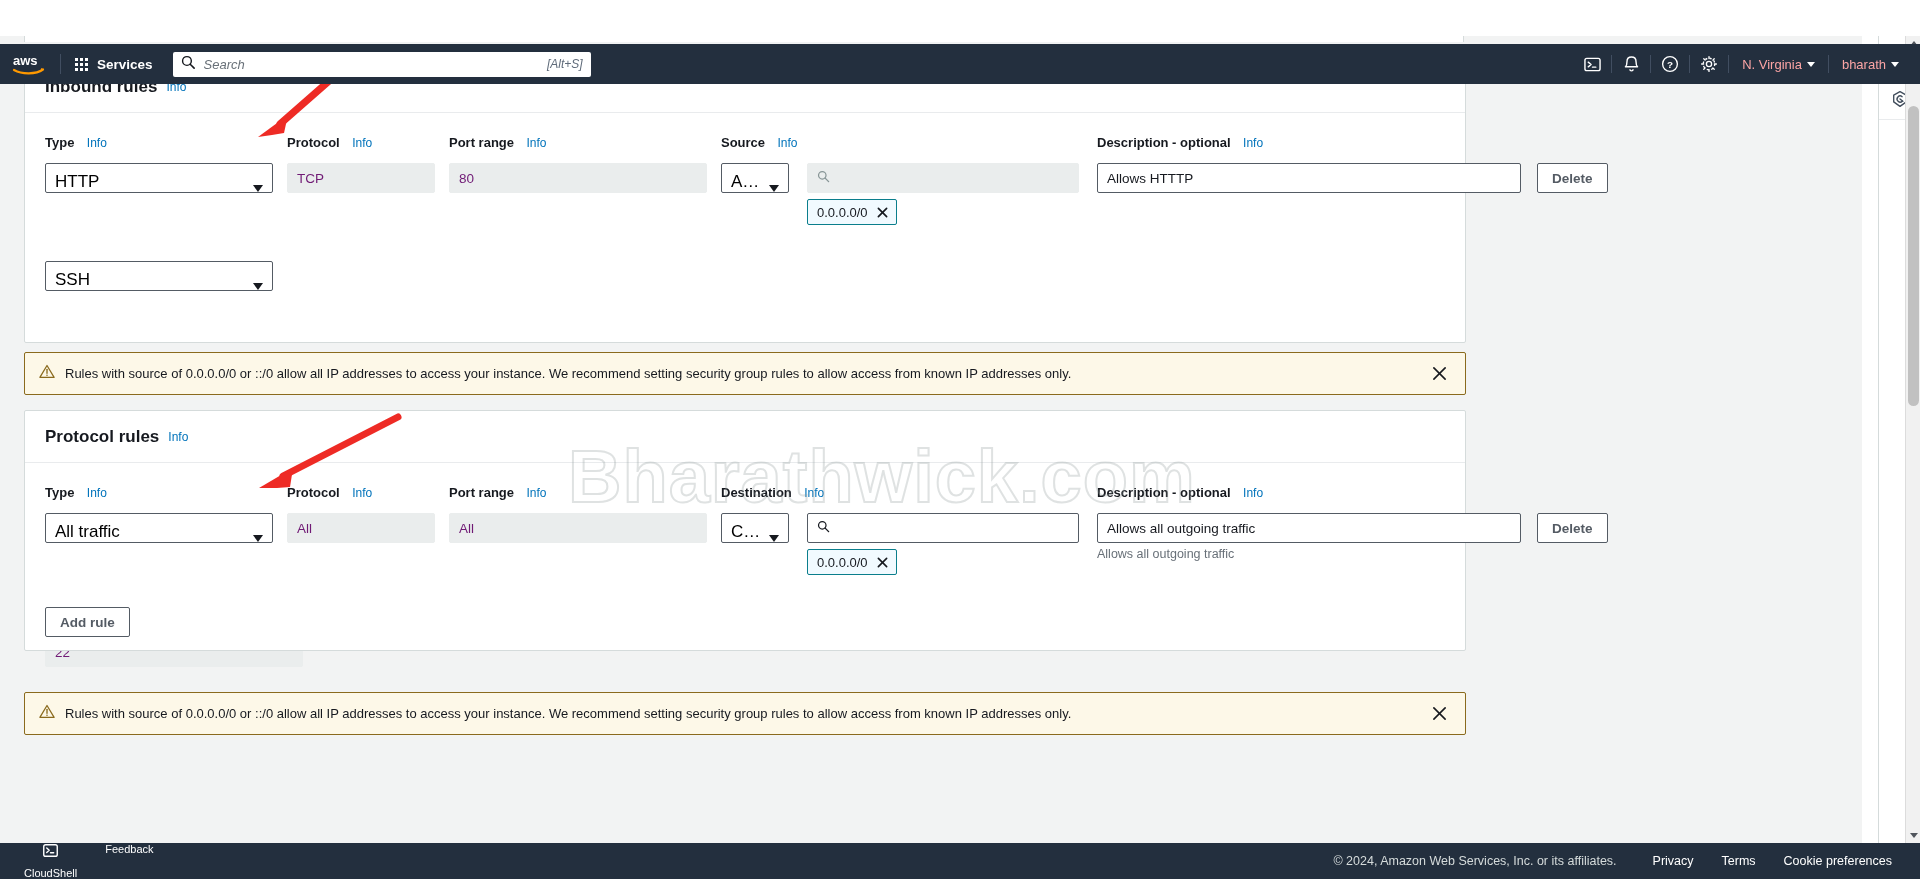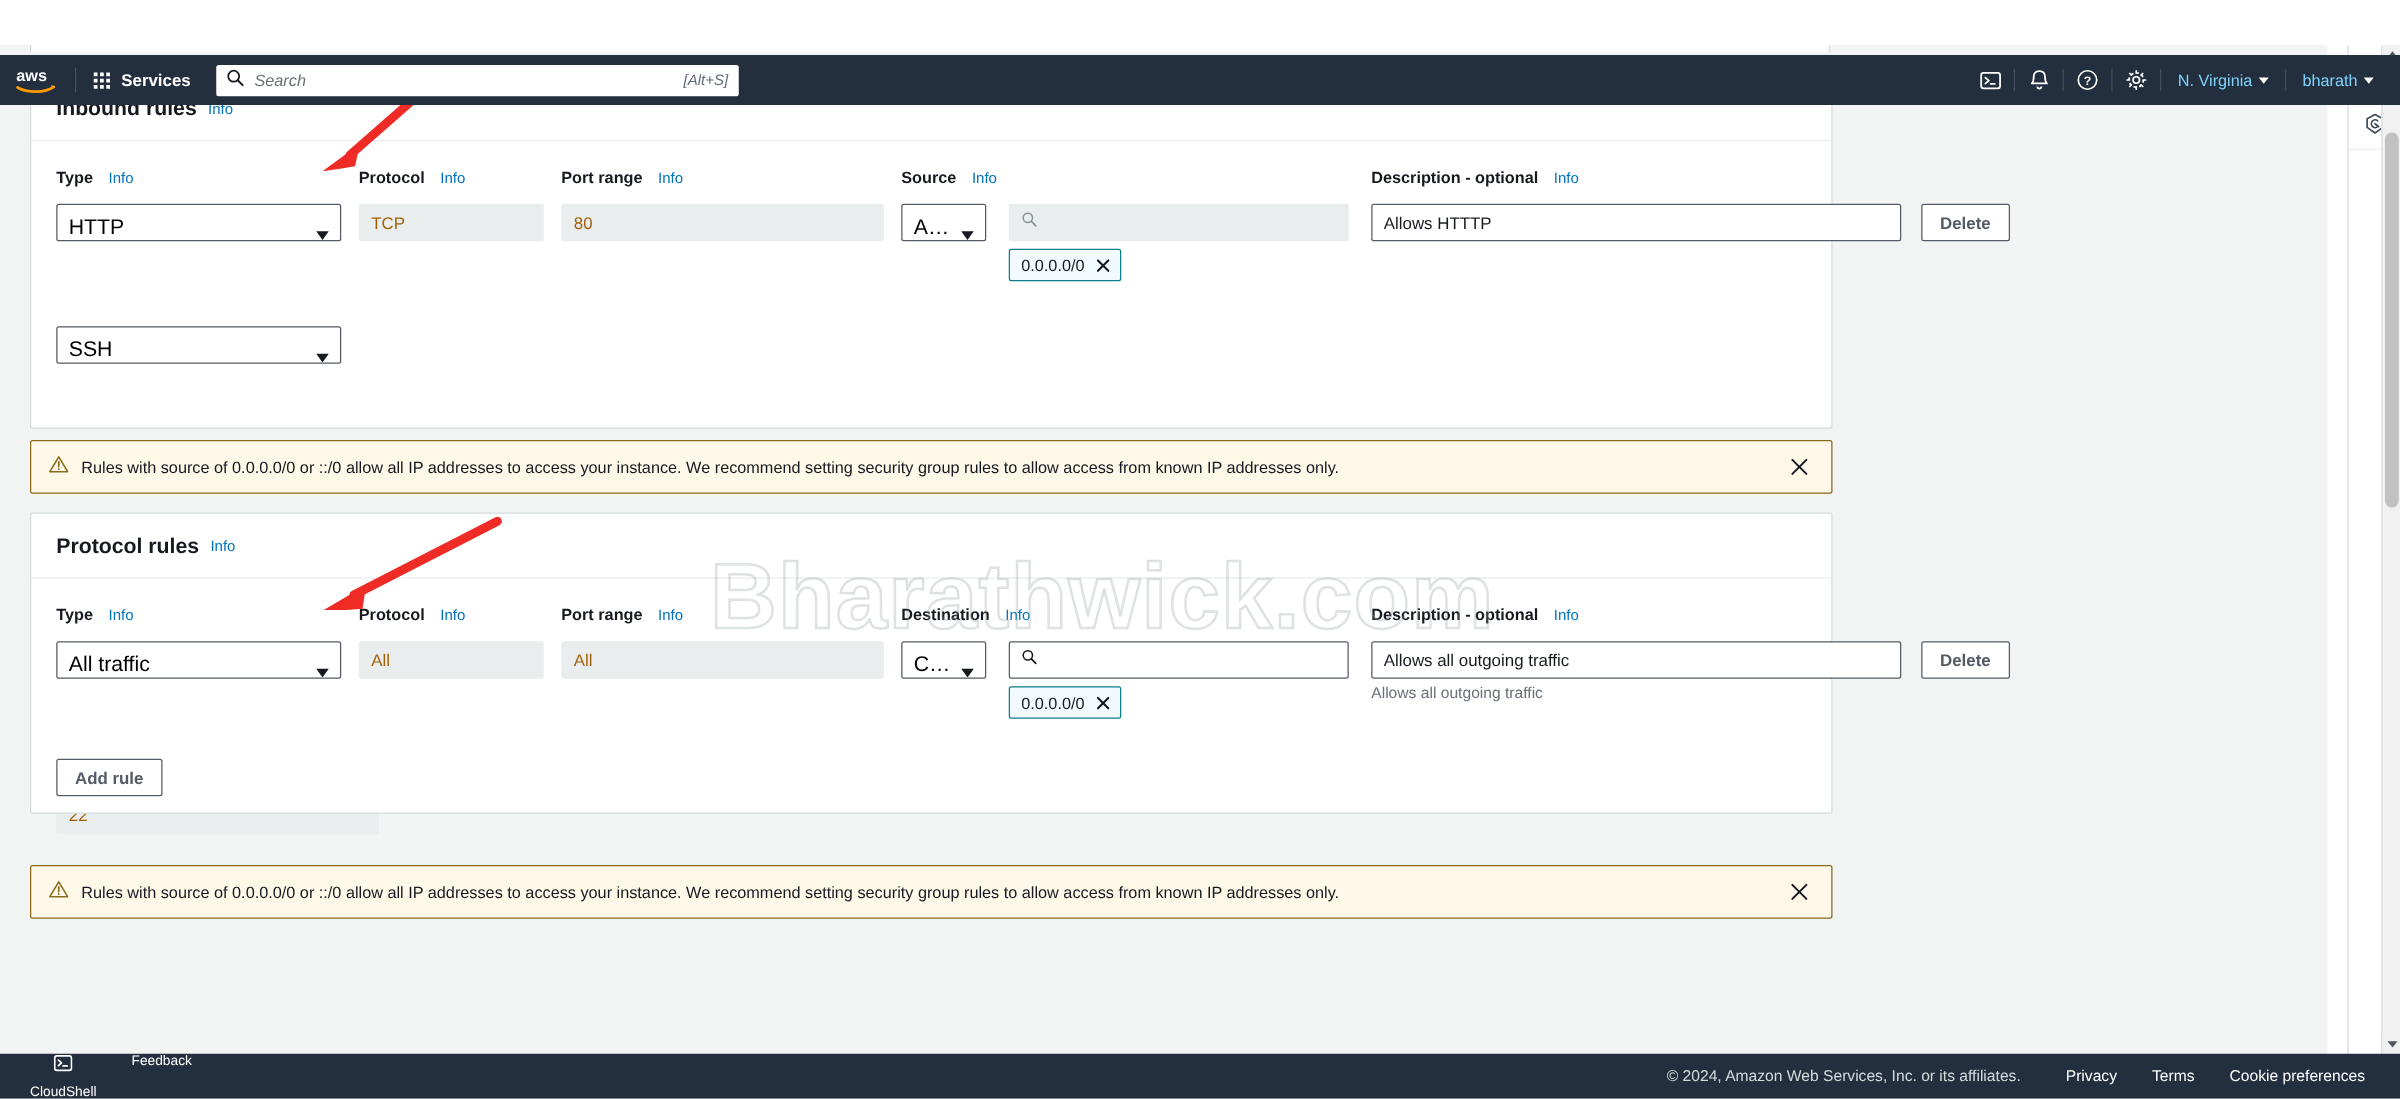--- a/index.html
+++ b/index.html
@@ -65,21 +65,21 @@
   }
   .nav-icon-btn {
     width: 38px; height: 36px;
     display: flex; align-items: center; justify-content: center;
     cursor: pointer;
   }
   .nav-sep { width: 1px; height: 18px; background: #414e61; }
   .nav-text-btn {
     display: flex; align-items: center; gap: 5px;
     padding: 0 13px; height: 36px; cursor: pointer;
-    color: #7dd3fc; font-size: 13px; white-space: nowrap;
+    color: #fca5a5; font-size: 13px; white-space: nowrap;
   }
   .caret-dn {
     width: 0; height: 0;
     border-left: 4px solid transparent; border-right: 4px solid transparent;
     border-top: 5px solid #ffffff;
   }
 
   
   .rightrail {
     position: absolute; top: 36px; right: 0;
@@ -193,21 +193,21 @@
   }
   .select .caret {
     width: 0; height: 0; flex: 0 0 auto;
     border-left: 5px solid transparent; border-right: 5px solid transparent;
     border-top: 7px solid #16191f; margin-left: 6px;
   }
   .input-disabled {
     height: 30px; width: 100%;
     background: #eaeded; border: 1px solid #eaeded; border-radius: 2px;
     display: flex; align-items: center; padding: 0 9px;
-    font-size: 13.5px; color: #a16207;
+    font-size: 13.5px; color: #701a75;
   }
   .input-text {
     height: 30px; width: 100%;
     background: #ffffff; border: 1px solid #545b64; border-radius: 2px;
     padding: 0 9px; font-size: 13.5px; color: #16191f;
     font-family: "Liberation Sans", sans-serif;
     outline: none;
   }
   .searchbox {
     height: 30px; width: 100%;

